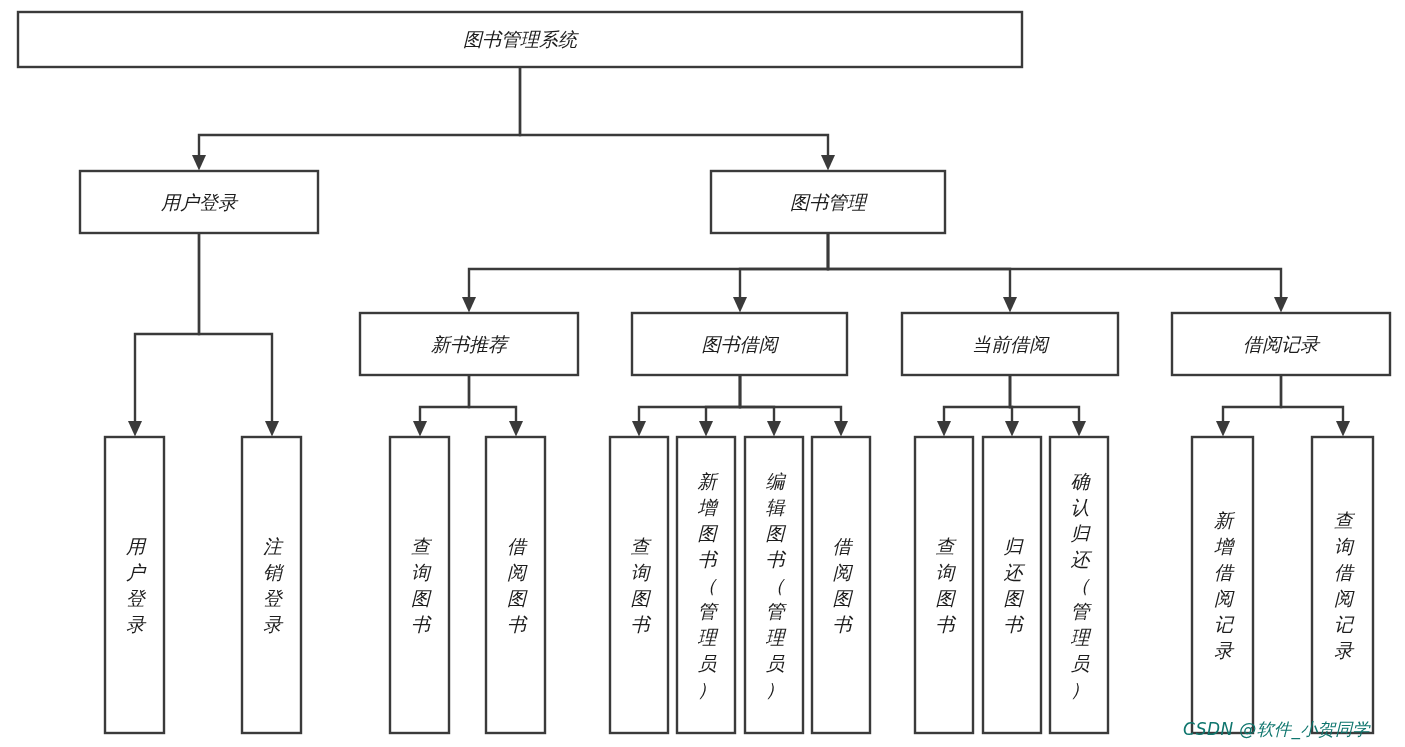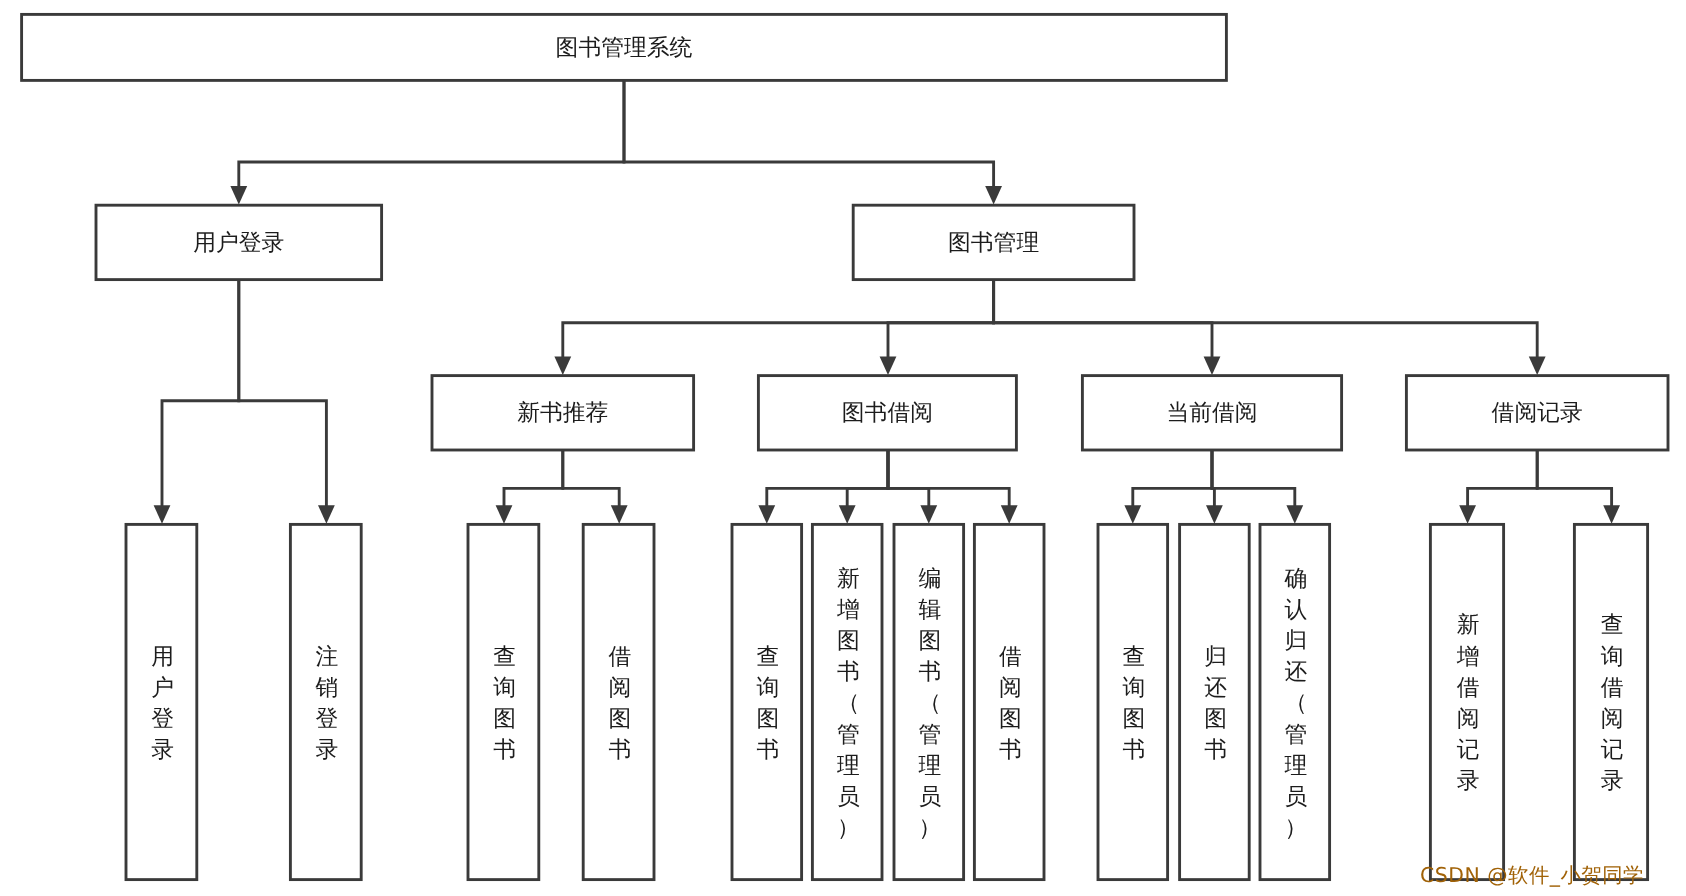--- a/index.html
+++ b/index.html
@@ -13,20 +13,21 @@
     height: 747px;
     font-family: "DejaVu Sans", "Liberation Sans", sans-serif;
     overflow: hidden;
     position: relative;
   }
   #diagram-root {
     position: relative;
     width: 1380px;
     height: 747px;
     background: #ffffff;
+    font-style: italic;
   }
   svg#tree-svg {
     position: absolute;
     left: 0;
     top: 0;
     width: 1405px;
     height: 747px;
     display: block;
   }
   .node-box {
@@ -56,21 +57,21 @@
     font-size: 19px;
     fill: #1c1c1c;
     text-anchor: middle;
   }
   .watermark-text {
     position: absolute;
     right: 10px;
     bottom: 6px;
     font-family: "DejaVu Sans", "Liberation Sans", sans-serif;
     font-size: 17px;
-    color: #a16207;
+    color: #0f766e;
     white-space: nowrap;
     letter-spacing: 0.4px;
     pointer-events: none;
   }
 </style>
 </head>
 <body>
 
 <div id="diagram-root">
   <svg id="tree-svg" viewBox="0 0 1405 747" xmlns="http://www.w3.org/2000/svg">

